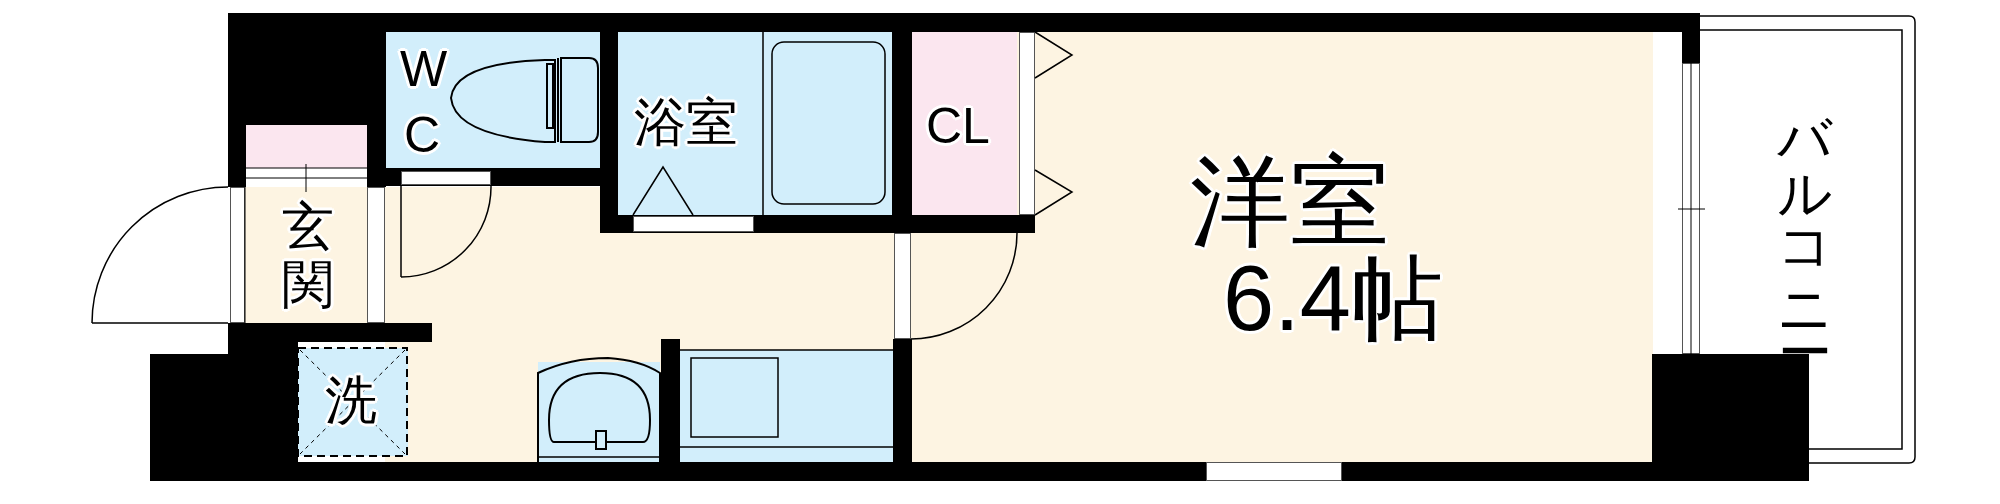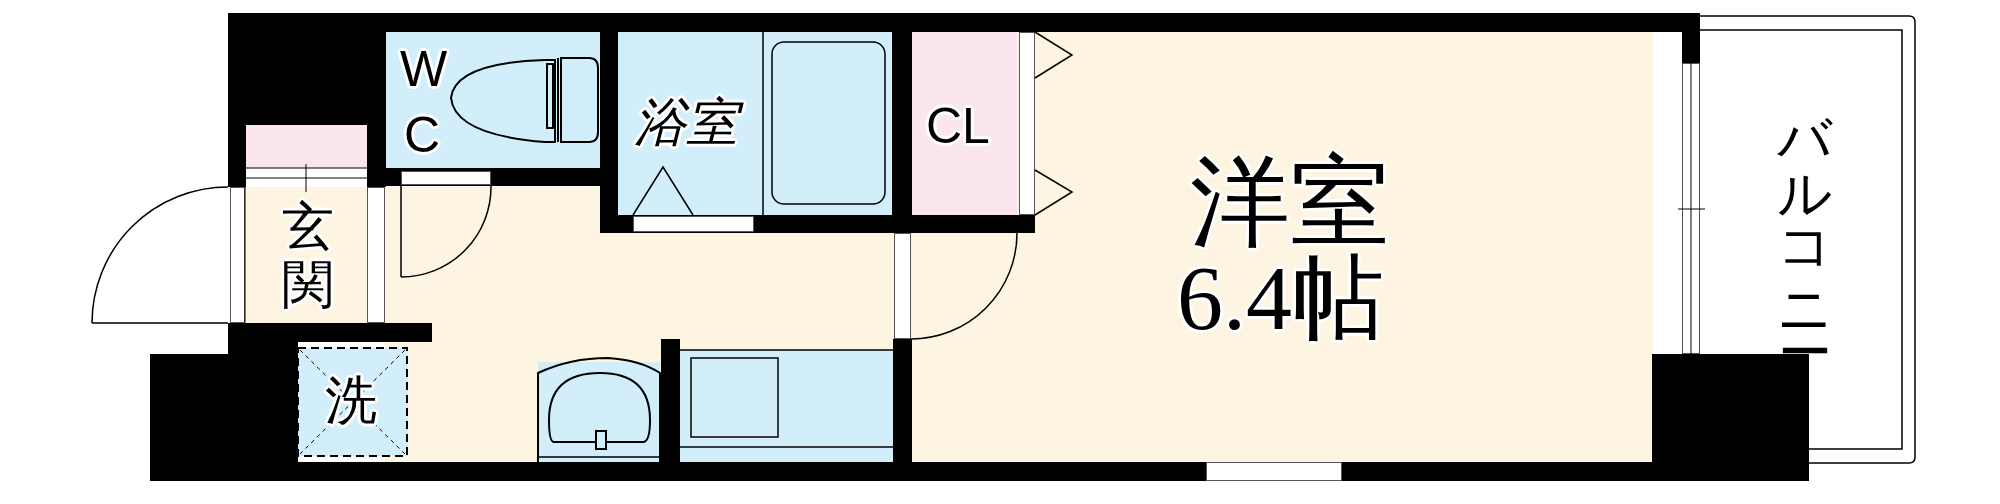--- a/index.html
+++ b/index.html
@@ -119,25 +119,25 @@
   <g fill="none" stroke="#000" stroke-width="1.5">
     <line x1="680" y1="350" x2="893" y2="350"></line>
     <rect x="691" y="358" width="87" height="79"></rect>
     <line x1="680" y1="447" x2="893" y2="447"></line>
   </g>
 </svg>
 
 <div class="lbl" style="left:400px;top:44px;font-size:50px;font-family:'Liberation Sans',sans-serif;">W</div>
 <div class="lbl" style="left:404px;top:110px;font-size:50px;font-family:'Liberation Sans',sans-serif;">C</div>
 
-<div class="lbl" style="left:634px;top:96px;font-size:52px;font-style:italic;">浴室</div>
+<div class="lbl" style="left:634px;top:96px;font-size:52px;">浴室</div>
 
 <div class="lbl" style="left:926px;top:101px;font-size:50px;font-family:'Liberation Sans',sans-serif;">CL</div>
 
 <div class="lbl" style="left:1190px;top:152px;font-size:100px;">洋室</div>
-<div class="lbl" style="left:1177px;top:252px;font-size:92px;font-family:Liberation Serif, serif;">6.4帖</div>
+<div class="lbl" style="left:1223px;top:252px;font-size:92px;font-family:Liberation Sans, sans-serif;">6.4帖</div>
 
 <div class="lbl" style="left:282px;top:200px;font-size:52px;">玄</div>
 <div class="lbl" style="left:282px;top:258px;font-size:52px;">関</div>
 
 <div class="lbl" style="left:325px;top:374px;font-size:52px;">洗</div>
 
 <div class="lbl" style="left:1778px;top:78px;font-size:54px;writing-mode:vertical-rl;text-orientation:upright;text-shadow:none;">バルコニー</div>
 
 </body></html>

